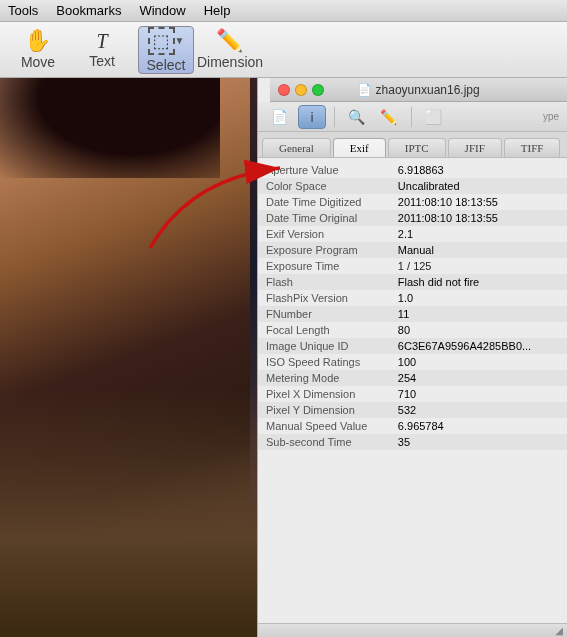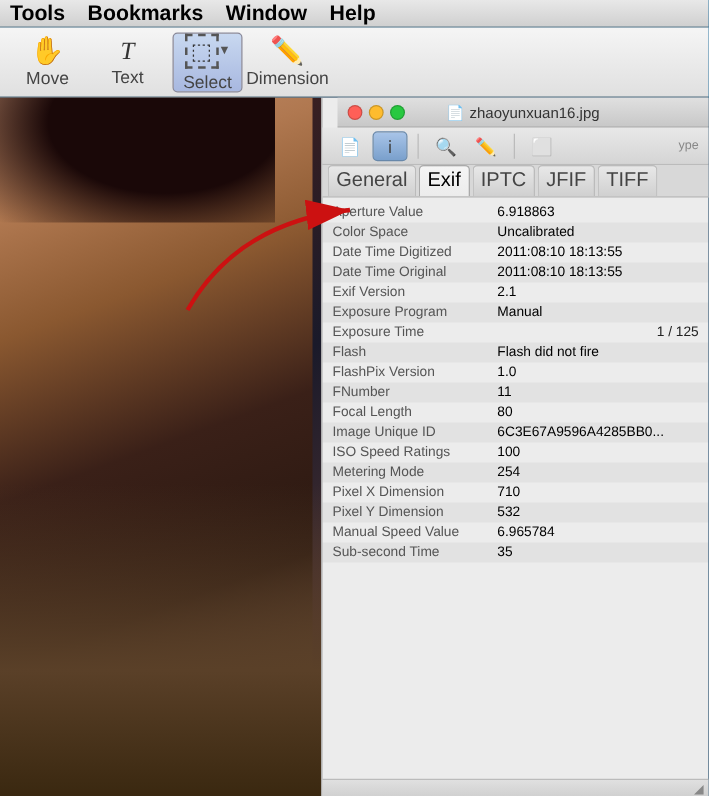--- a/index.html
+++ b/index.html
@@ -18,24 +18,23 @@
       height: 22px;
       display: flex;
       align-items: center;
       padding: 0 8px;
       gap: 18px;
       border-bottom: 1px solid #b0b0b0;
       position: relative;
       z-index: 100;
     }
     .menu-item {
-      font-size: 17px;
+      font-size: 13px;
       color: #000;
       cursor: default;
-      font-weight: bold;
     }
 
     
     .toolbar {
       background: linear-gradient(to bottom, #f5f5f5, #e0e0e0);
       height: 56px;
       display: flex;
       align-items: center;
       padding: 0 10px;
       gap: 8px;
@@ -181,28 +180,29 @@
     .panel-tabs {
       height: 26px;
       display: flex;
       align-items: flex-end;
       background: #d8d8d8;
       border-bottom: 1px solid #bbb;
       padding: 0 4px;
       gap: 2px;
     }
     .tab {
-      padding: 3px 6px;
-      font-size: 16px;
+      padding: 3px 16px;
+      font-size: 11px;
       cursor: pointer;
       border: 1px solid #bbb;
       border-bottom: none;
       border-radius: 4px 4px 0 0;
       background: linear-gradient(to bottom, #e8e8e8, #d0d0d0);
       color: #444;
+      font-family: Liberation Serif, serif;
     }
     .tab.active {
       background: linear-gradient(to bottom, #f5f5f5, #ececec);
       color: #000;
       border-color: #aaa;
     }
 
     
     .exif-scroll {
       flex: 1;
@@ -226,21 +226,20 @@
       word-wrap: break-word;
     }
     .exif-val {
       flex: 0 0 55%;
       color: #000;
       font-weight: 500;
     }
     .exif-val.normal {
       font-weight: normal;
       color: #222;
-      text-align: right;
     }
 
     
     .panel-bottom {
       height: 14px;
       background: linear-gradient(to bottom, #e0e0e0, #d0d0d0);
       border-top: 1px solid #bbb;
       display: flex;
       align-items: center;
       justify-content: flex-end;

